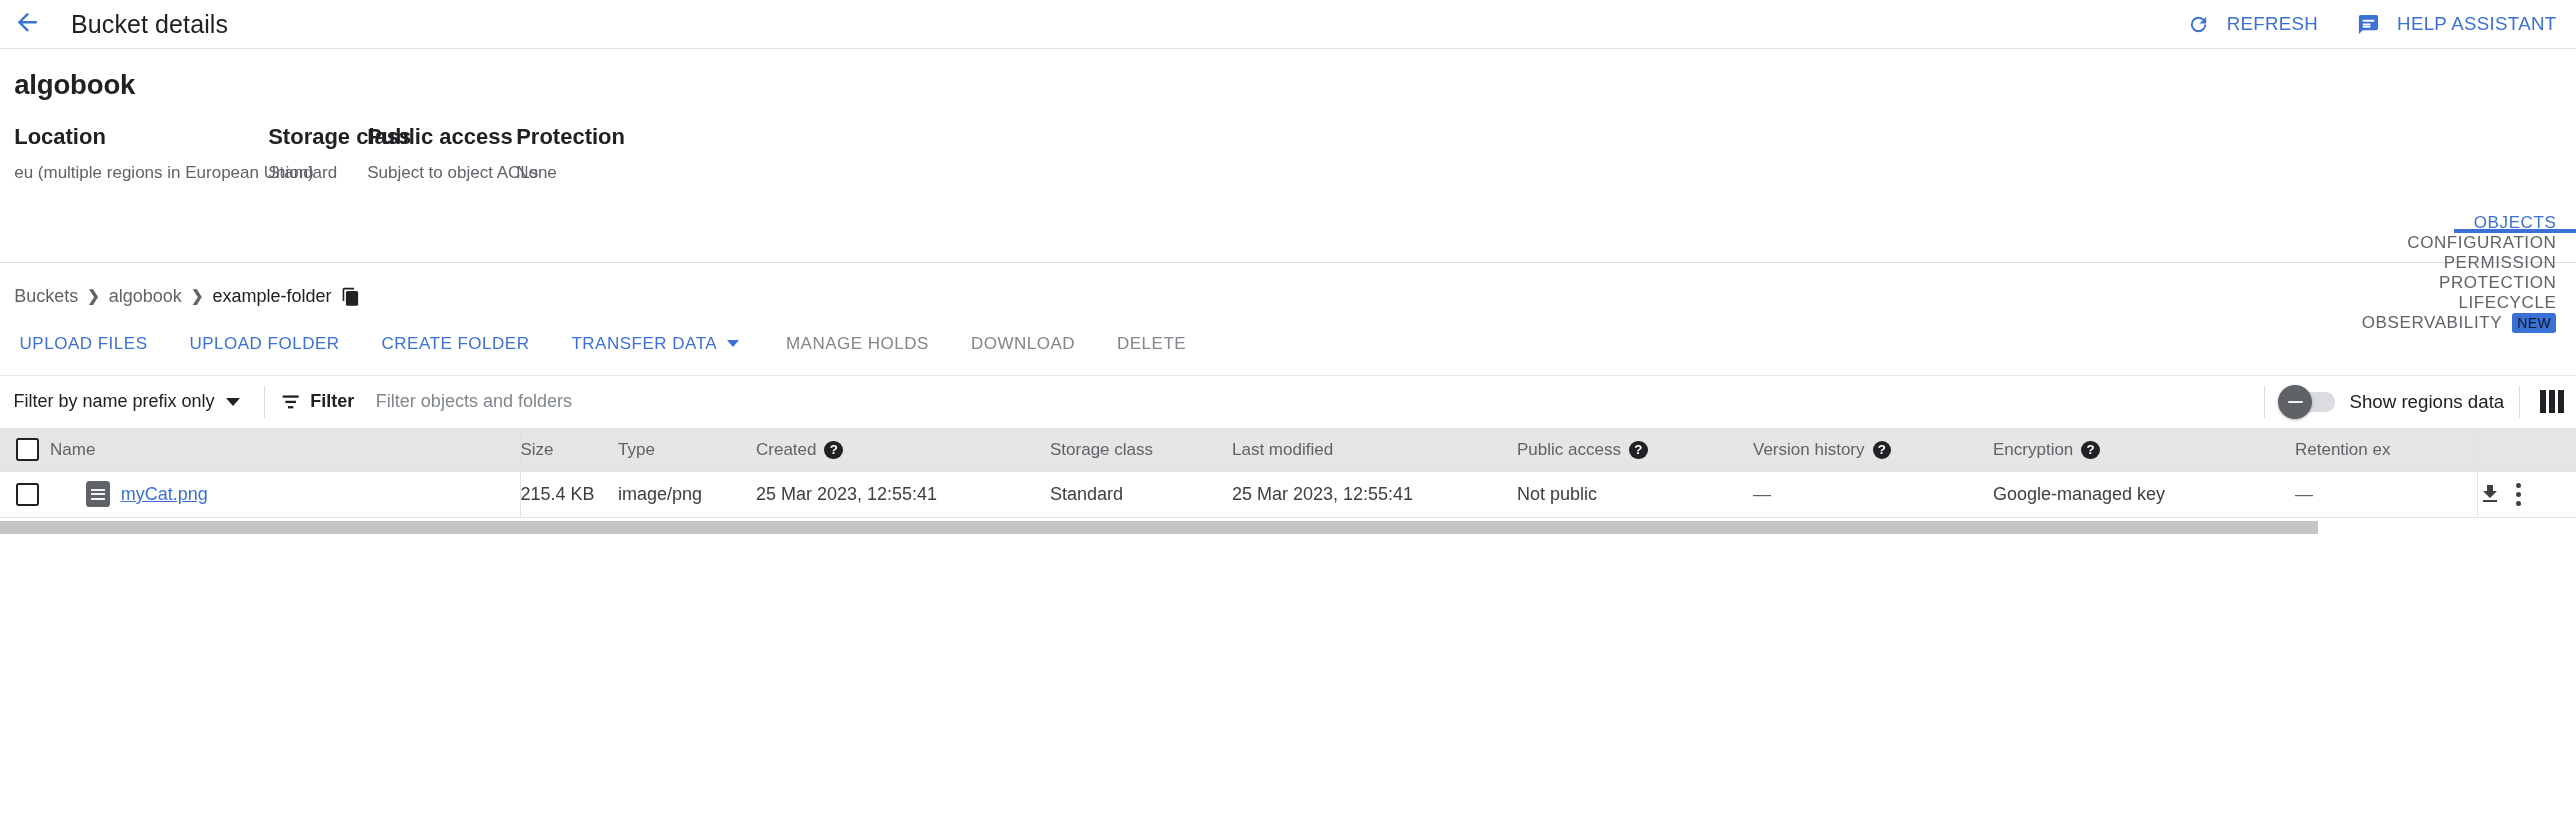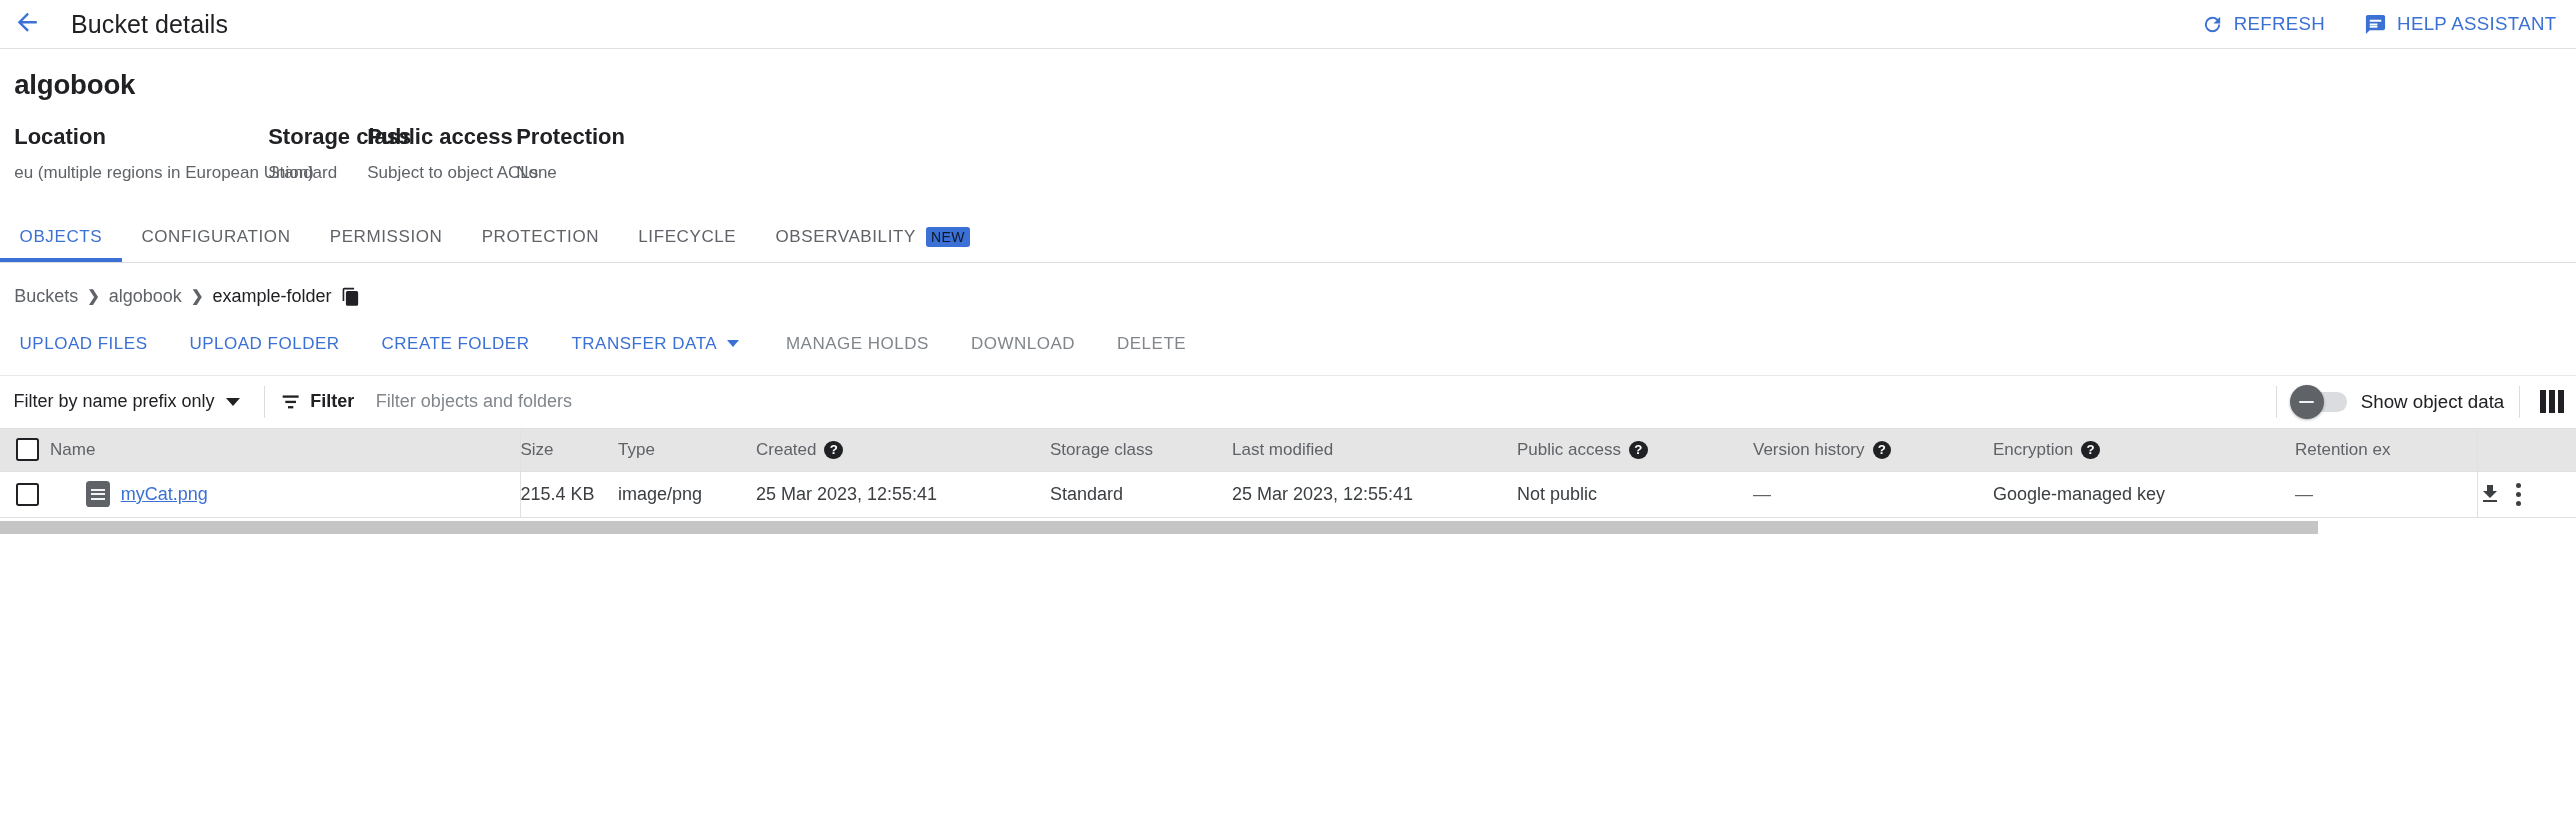--- a/index.html
+++ b/index.html
@@ -38,21 +38,21 @@
   .appbar-actions {
     margin-left: auto;
     display: flex;
     align-items: center;
     gap: 39px;
     padding-right: 19.6px;
   }
   .appbar-action {
     display: flex;
     align-items: center;
-    gap: 10px;
+    gap: 17px;
     color: #3b70d4;
     font-size: 18.7px;
     font-weight: 500;
     letter-spacing: 0.3px;
     cursor: pointer;
     white-space: nowrap;
   }
   .appbar-action svg { display: block; }
 
   
@@ -86,20 +86,21 @@
   }
 
   
   .tabs {
     margin-top: 30px;
     display: flex;
     align-items: flex-end;
     border-bottom: 0.9px solid #dadce0;
     height: 50px;
     padding-left: 0;
+    flex-direction: column;
   }
   .tab {
     position: relative;
     height: 50px;
     display: flex;
     align-items: center;
     padding: 0 19.6px;
     font-size: 17px;
     font-weight: 500;
     letter-spacing: 0.6px;
@@ -525,21 +526,21 @@
         <rect x="9" y="17" width="6" height="2.6" fill="#202124"></rect>
       </svg>
   </span>
   <span class="filter-label">Filter</span>
   <input class="filter-input" type="text" placeholder="Filter objects and folders" style="">
   <div class="filter-right">
     <div class="vsep"></div>
     <div class="toggle">
       <span class="knob"></span>
     </div>
-    <span class="toggle-label">Show object data</span>
+    <span class="toggle-label">Show regions data</span>
     <div class="vsep"></div>
     <div class="cols-icon">
       <i></i>
         <i></i>
         <i></i>
     </div>
   </div>
 </div>
 
 <div class="table-wrap">

